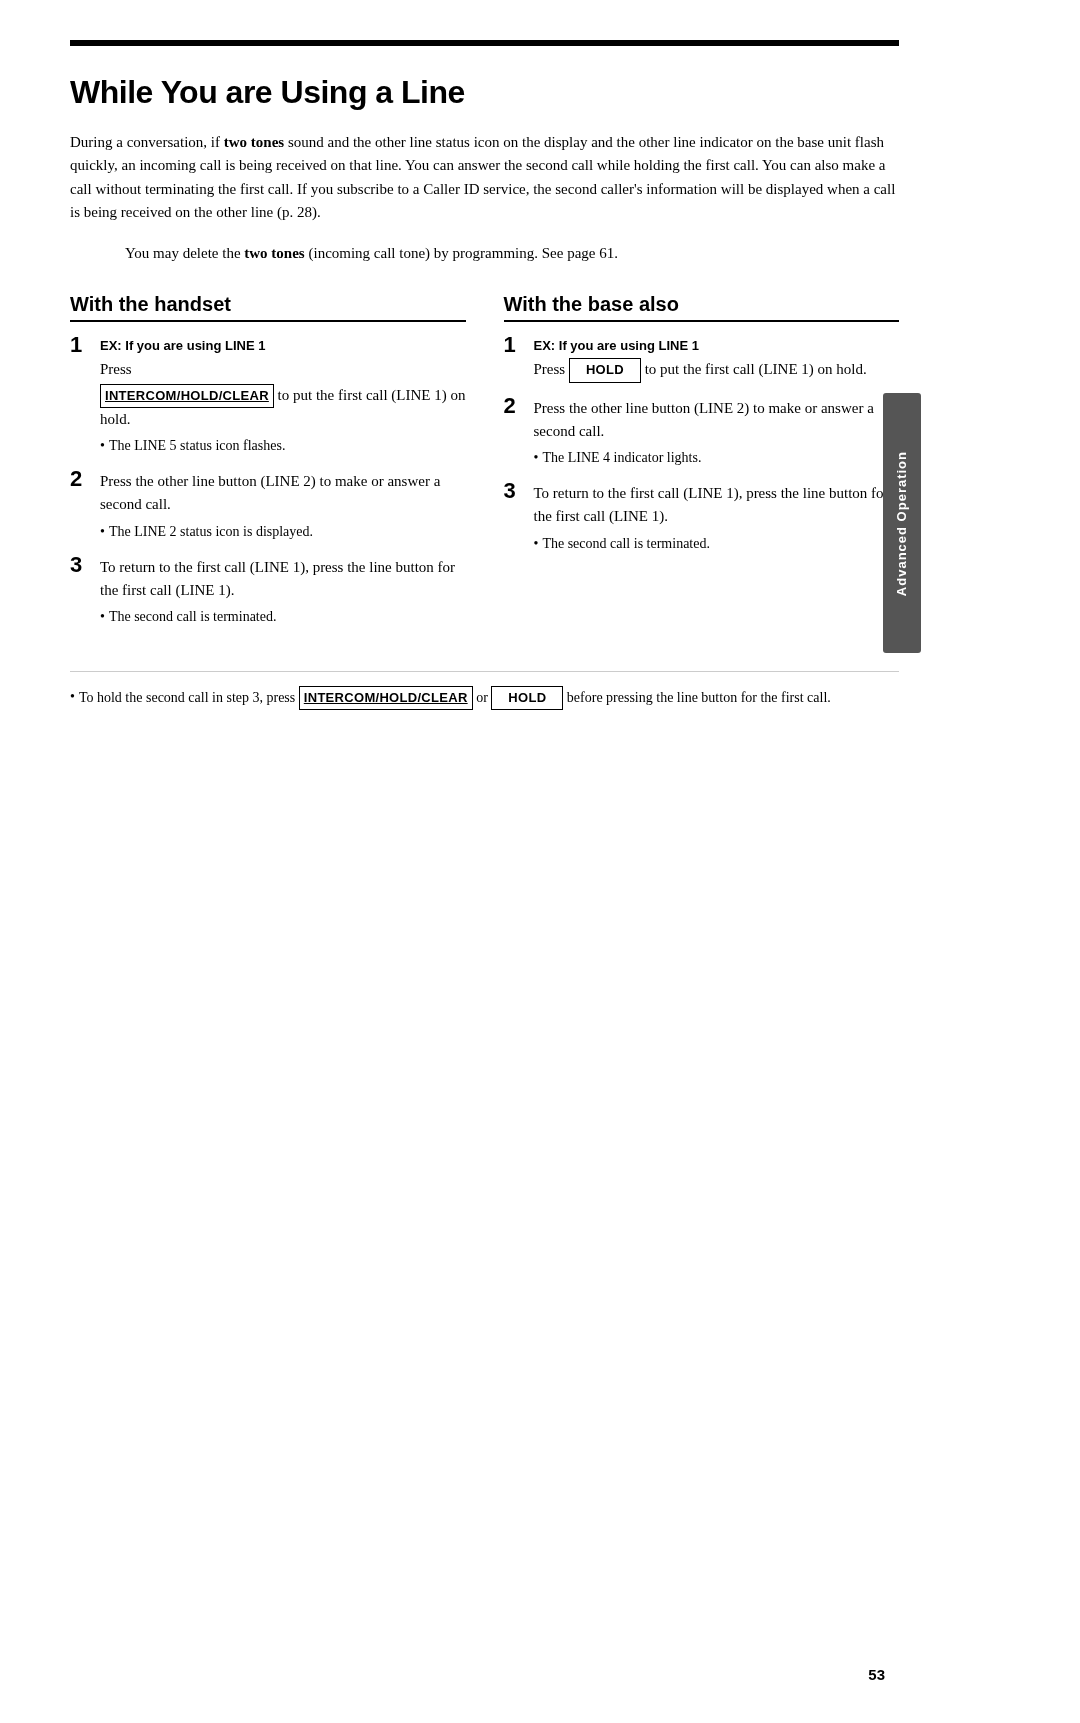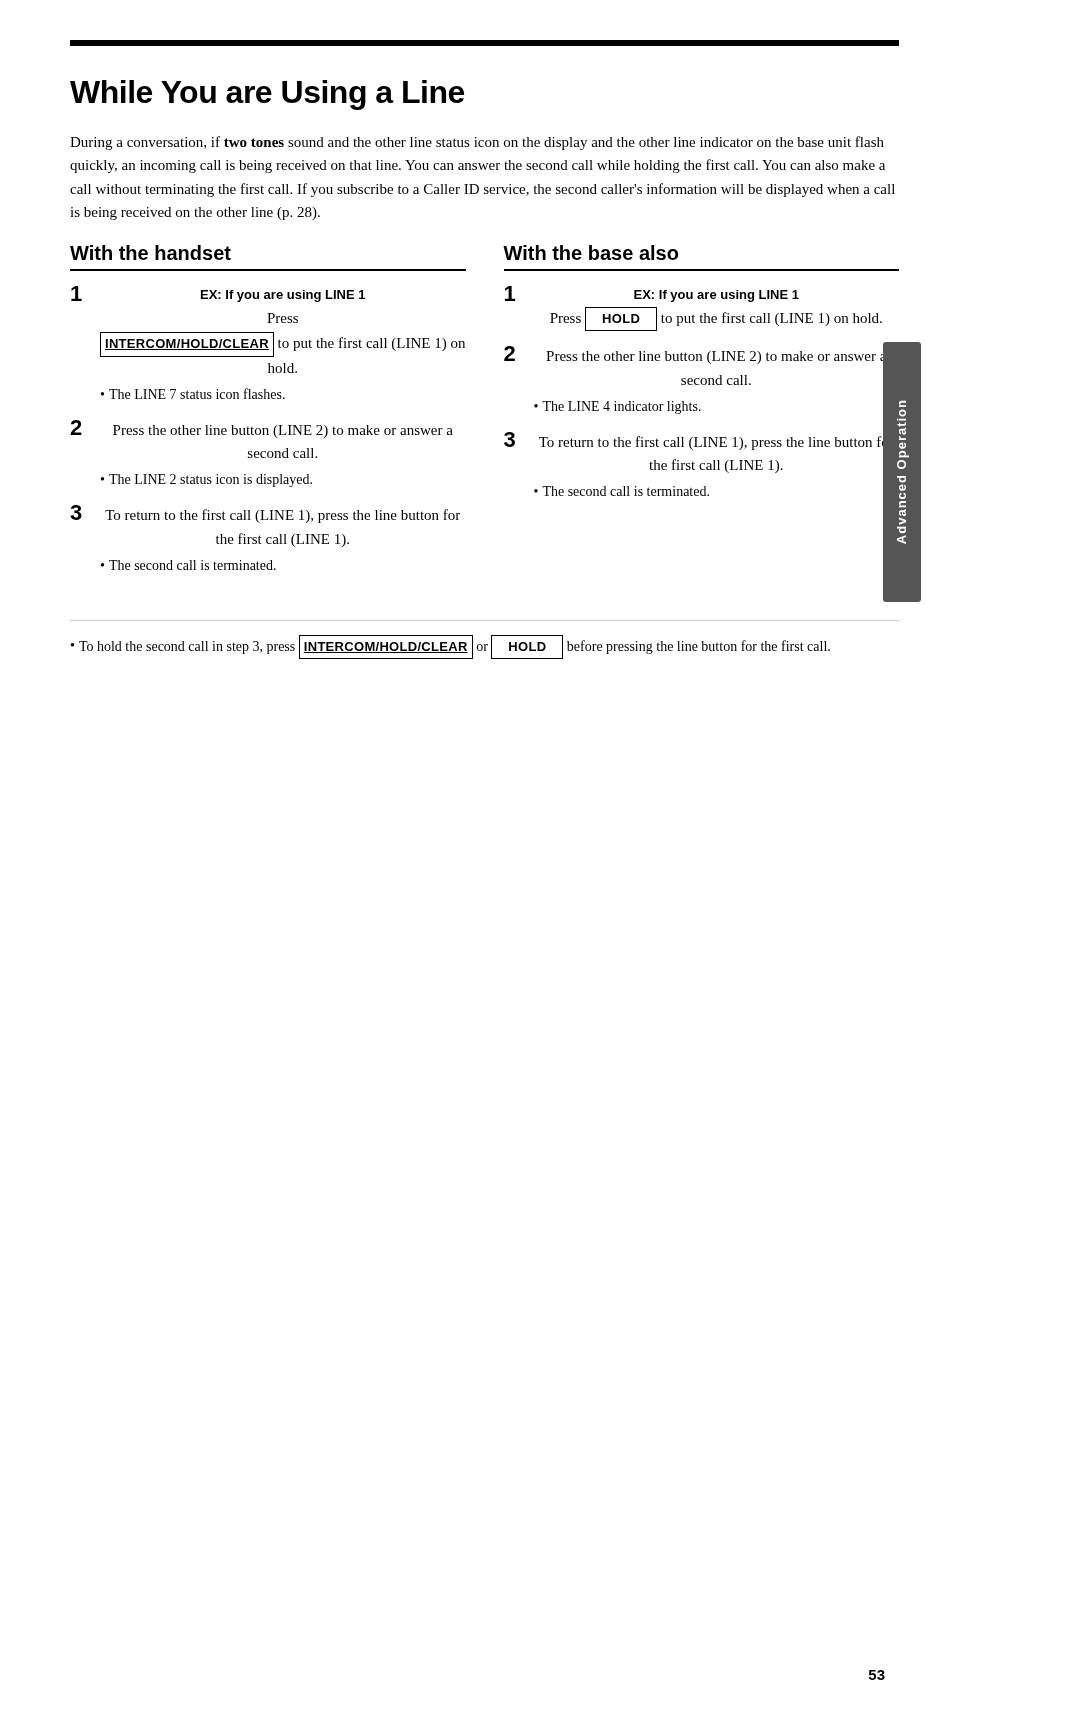--- a/index.html
+++ b/index.html
@@ -90,21 +90,20 @@
       font-weight: bold;
       min-width: 22px;
       margin-top: -2px;
       line-height: 1;
     }
 
     .step-content {
       flex: 1;
       font-size: 15px;
       line-height: 1.55;
-      text-align: center;
     }
 
     .step-content .ex-label {
       font-family: Arial, Helvetica, sans-serif;
       font-size: 13px;
       font-weight: bold;
       display: block;
       margin-bottom: 2px;
     }
 
@@ -204,35 +203,38 @@
 <div class="page">
 
   <div class="top-border"></div>
 
   <h1 class="page-title">While You are Using a Line</h1>
 
   <p class="intro-text">
     During a conversation, if <strong>two tones</strong> sound and the other line status icon on the display and the other line indicator on the base unit flash quickly, an incoming call is being received on that line. You can answer the second call while holding the first call. You can also make a call without terminating the first call. If you subscribe to a Caller ID service, the second caller's information will be displayed when a call is being received on the other line (p. 28).
   </p>
 
+  <p class="indent-para">
+    You may delete the <strong>two tones</strong> (incoming call tone) by programming. See page 61.
+  </p>
 
   <div class="two-col">
 
     <div class="col-left">
       <div class="col-heading">With the handset</div>
 
       <div class="step">
         <span class="step-num">1</span>
         <div class="step-content">
           <span class="ex-label">EX: If you are using LINE 1</span>
           <span class="press-intercom">Press</span>
           <span class="button-key-underline">INTERCOM/HOLD/CLEAR</span>
           <span> to put the first call (LINE 1) on hold.</span>
           <div class="bullet">
-            <span>The LINE 7 status icon flashes.</span>
+            <span>The LINE 5 status icon flashes.</span>
           </div>
         </div>
       </div>
 
       <div class="step">
         <span class="step-num">2</span>
         <div class="step-content">
           <span>Press the other line button (LINE 2) to make or answer a second call.</span>
           <div class="bullet">
             <span>The LINE 2 status icon is displayed.</span>

